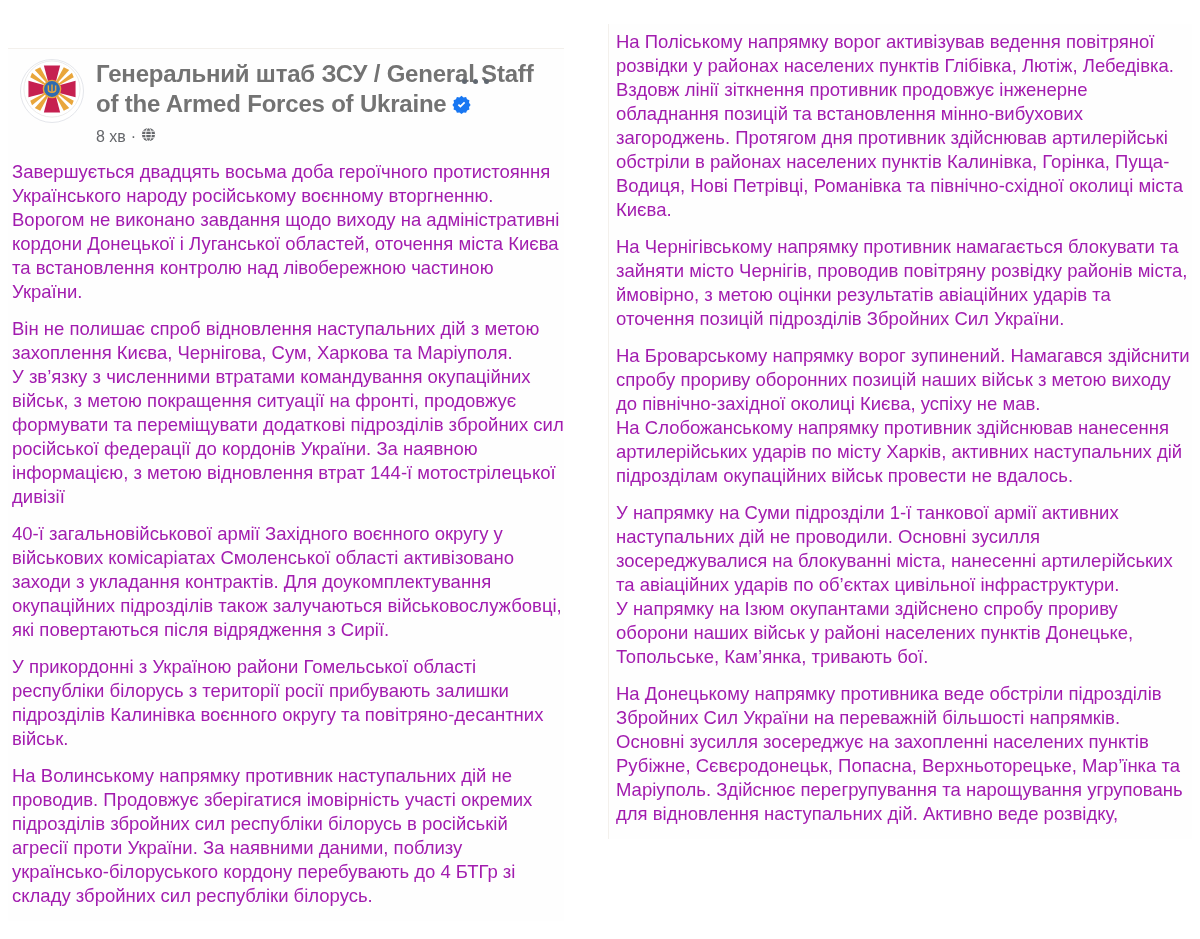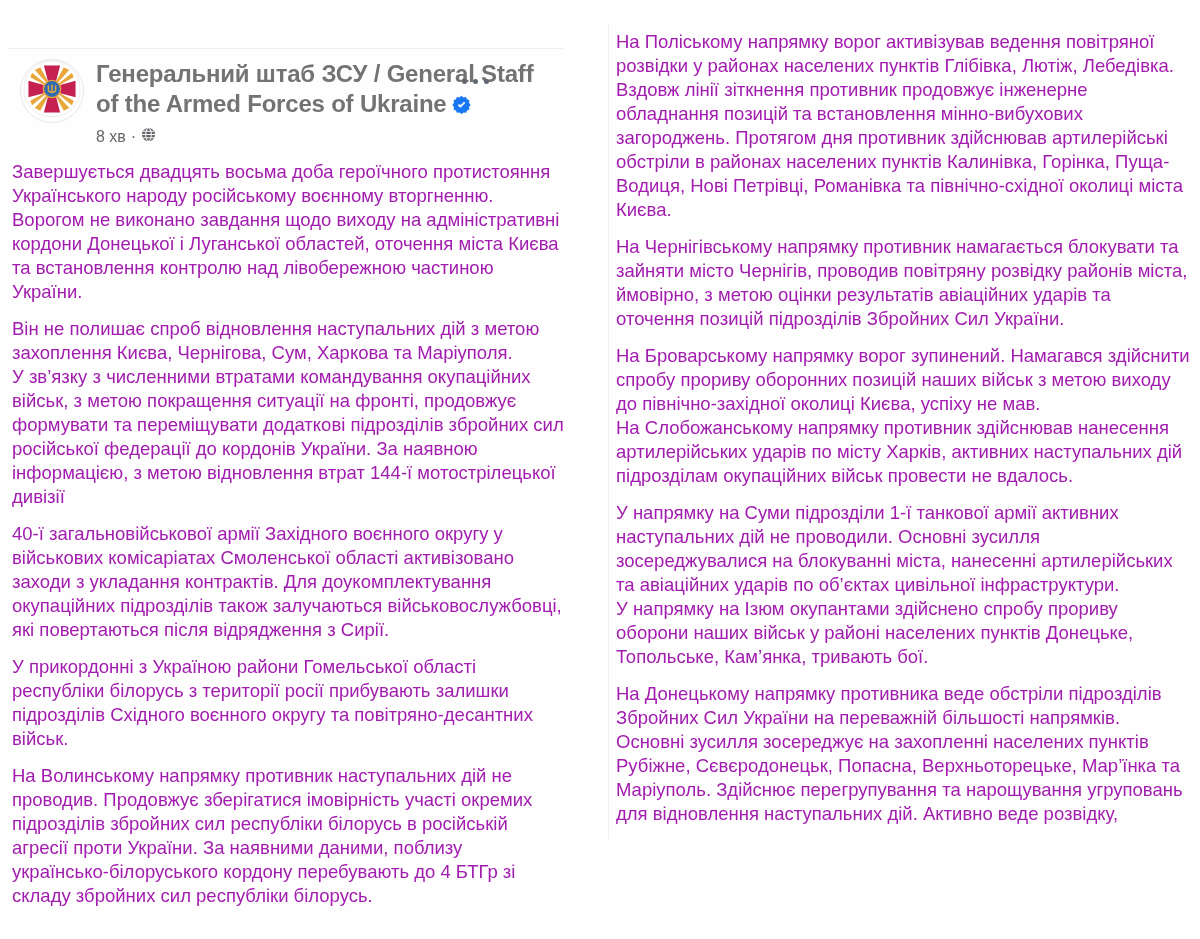--- a/index.html
+++ b/index.html
@@ -151,21 +151,21 @@
           <i></i>
       </div>
     </div>
 
     <div class="post-text">
       <p>Завершується двадцять восьма доба героїчного протистояння Українського народу російському воєнному вторгненню.
 Ворогом не виконано завдання щодо виходу на адміністративні кордони Донецької і Луганської областей, оточення міста Києва та встановлення контролю над лівобережною частиною України.</p>
       <p>Він не полишає спроб відновлення наступальних дій з метою захоплення Києва, Чернігова, Сум, Харкова та Маріуполя.
 У зв’язку з численними втратами командування окупаційних військ, з метою покращення ситуації на фронті, продовжує формувати та переміщувати додаткові підрозділів збройних сил російської федерації до кордонів України. За наявною інформацією, з метою відновлення втрат 144-ї мотострілецької дивізії</p>
       <p>40-ї загальновійськової армії Західного воєнного округу у військових комісаріатах Смоленської області активізовано заходи з укладання контрактів. Для доукомплектування окупаційних підрозділів також залучаються військовослужбовці, які повертаються після відрядження з Сирії.</p>
-      <p>У прикордонні з Україною райони Гомельської області республіки білорусь з території росії прибувають залишки підрозділів Східного воєнного округу та повітряно-десантних військ.</p>
+      <p>У прикордонні з Україною райони Гомельської області республіки білорусь з території росії прибувають залишки підрозділів Калинівка воєнного округу та повітряно-десантних військ.</p>
       <p>На Волинському напрямку противник наступальних дій не проводив. Продовжує зберігатися імовірність участі окремих підрозділів збройних сил республіки білорусь в російській агресії проти України. За наявними даними, поблизу українсько-білоруського кордону перебувають до 4 БТГр зі складу збройних сил республіки білорусь.</p>
     </div>
   </div>
 
   <div class="col col-right">
     <div class="post-text">
       <p>На Поліському напрямку ворог активізував ведення повітряної розвідки у районах населених пунктів Глібівка, Лютіж, Лебедівка. Вздовж лінії зіткнення противник продовжує інженерне обладнання позицій та встановлення мінно-вибухових загороджень. Протягом дня противник здійснював артилерійські обстріли в районах населених пунктів Калинівка, Горінка, Пуща-Водиця, Нові Петрівці, Романівка та північно-східної околиці міста Києва.</p>
       <p>На Чернігівському напрямку противник намагається блокувати та зайняти місто Чернігів, проводив повітряну розвідку районів міста, ймовірно, з метою оцінки результатів авіаційних ударів та оточення позицій підрозділів Збройних Сил України.</p>
       <p>На Броварському напрямку ворог зупинений. Намагався здійснити спробу прориву оборонних позицій наших військ з метою виходу до північно-західної околиці Києва, успіху не мав.
 На Слобожанському напрямку противник здійснював нанесення артилерійських ударів по місту Харків, активних наступальних дій підрозділам окупаційних військ провести не вдалось.</p>

